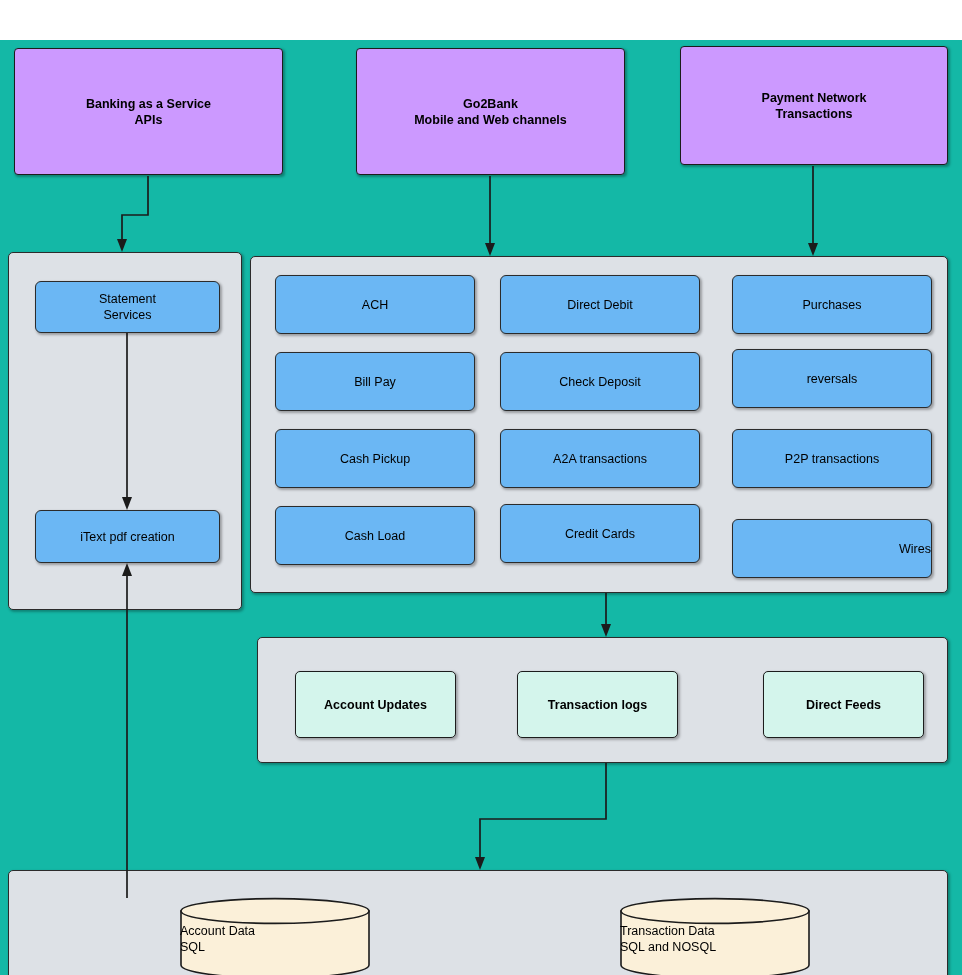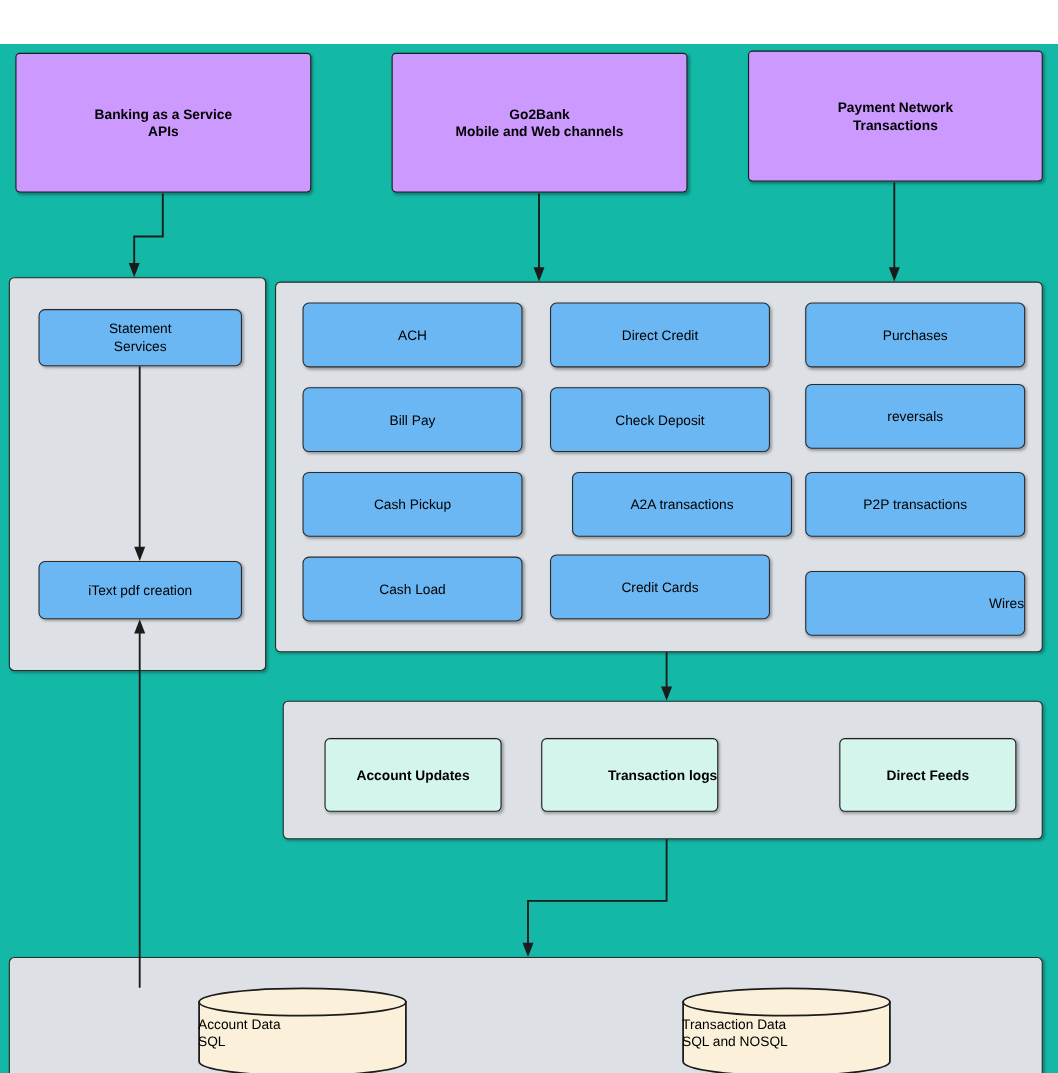--- a/index.html
+++ b/index.html
@@ -154,26 +154,26 @@
     <span>Bill Pay</span>
   </div>
   <div class="node svc" style="left:275px; top:466px; width:200px; height:59px;">
     <span>Cash Load</span>
   </div>
   <div class="node svc" style="left:275px; top:389px; width:200px; height:59px;">
     <span>Cash Pickup</span>
   </div>
 
   <div class="node svc" style="left:500px; top:235px; width:200px; height:59px;">
-    <span>Direct Credit</span>
+    <span>Direct Debit</span>
   </div>
   <div class="node svc" style="left:500px; top:312px; width:200px; height:59px;">
     <span>Check Deposit</span>
   </div>
-  <div class="node svc" style="left:520px; top:389px; width:200px; height:59px;">
+  <div class="node svc" style="left:500px; top:389px; width:200px; height:59px;">
     <span>A2A transactions</span>
   </div>
   <div class="node svc" style="left:500px; top:464px; width:200px; height:59px;">
     <span>Credit Cards</span>
   </div>
 
   <div class="node svc" style="left:732px; top:235px; width:200px; height:59px;">
     <span>Purchases</span>
   </div>
   <div class="node svc" style="left:732px; top:309px; width:200px; height:59px;">
@@ -182,21 +182,21 @@
   <div class="node svc" style="left:732px; top:389px; width:200px; height:59px;">
     <span>P2P transactions</span>
   </div>
   <div class="node svc" style="left:732px; top:479px; width:200px; height:59px;justify-content:flex-end;">
     <span>Wires</span>
   </div>
 
   <div class="node evt" style="left:295px; top:631px; width:161px; height:67px;">
     <span>Account Updates</span>
   </div>
-  <div class="node evt" style="left:492px; top:631px; width:161px; height:67px;justify-content:flex-end;">
+  <div class="node evt" style="left:517px; top:631px; width:161px; height:67px;">
     <span>Transaction logs</span>
   </div>
   <div class="node evt" style="left:763px; top:631px; width:161px; height:67px;">
     <span>Direct Feeds</span>
   </div>
 
   <div class="db" style="left:180px; top:858px; width:190px; height:80px;">
     <svg class="cyl-svg" viewBox="0 0 190 80" preserveAspectRatio="none">
       <path d="M1,13 L1,67 A94,13 0 0 0 189,67 L189,13 Z" fill="#FBF0D9" stroke="#1b1b1b" stroke-width="1.6"></path>
       <ellipse cx="95" cy="13" rx="94" ry="12.4" fill="#FBF0D9" stroke="#1b1b1b" stroke-width="1.6"></ellipse>

